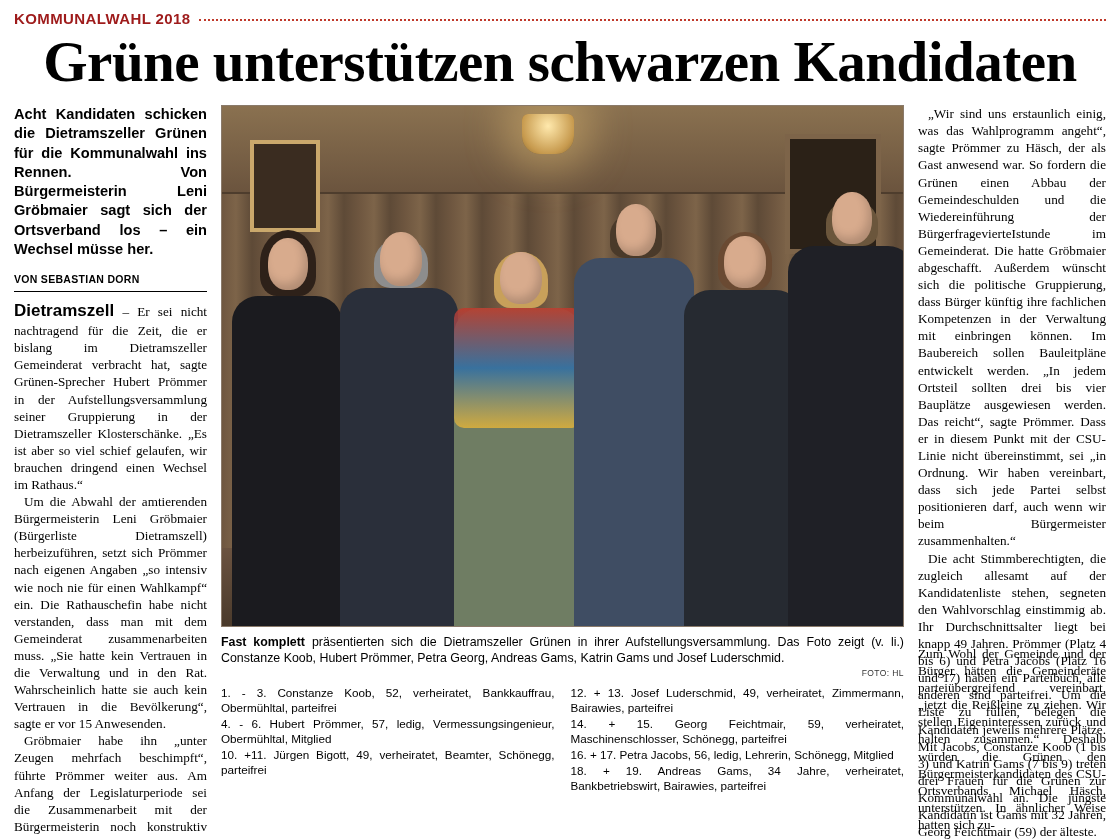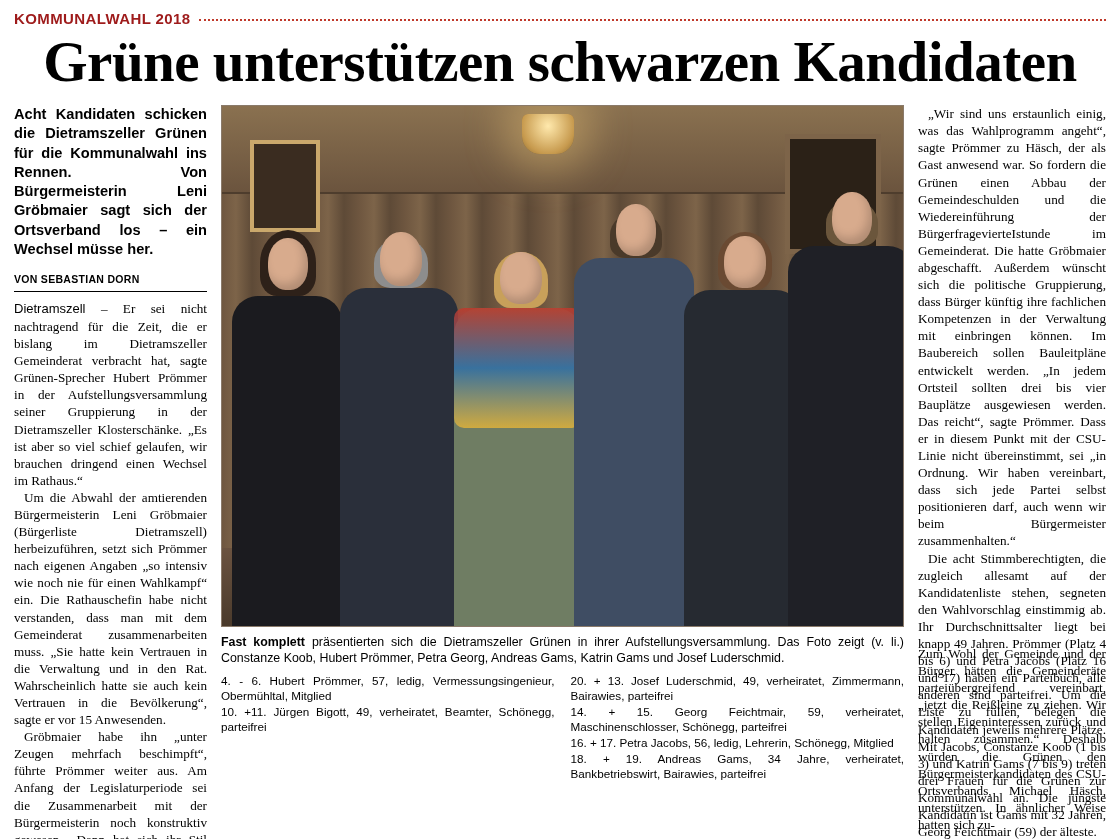--- a/index.html
+++ b/index.html
@@ -70,22 +70,22 @@
     font-size:13.2px;
     line-height:1.295;
     text-align:justify;
     hyphens:auto;
     margin-top:8px;
   }
   .body-text p { margin:0; text-indent:10px; }
   .body-text p.first { text-indent:0; }
   .body-text .place {
     font-family:"Liberation Sans", sans-serif;
-    font-weight:normal;
-    font-size:13px;
+    font-weight:bold;
+    font-size:17px;
   }
 
   
   .photo-wrap { position:relative; }
   .photo {
     width:100%;
     height:522px;
     position:relative;
     overflow:hidden;
     background:#5a4434;
@@ -257,29 +257,31 @@
           <div class="person" style="left:566px; width:126px; height:440px;">
             <div class="p-body" style="width:126px;height:380px;background:#1f2026;"></div>
             <div class="p-hair" style="left:38px;bottom:380px;width:52px;height:46px;background:#6b563c;"></div>
             <div class="p-head" style="left:44px;bottom:382px;width:40px;height:52px;"></div>
           </div>
         </div>
 
         <div class="caption">
           <b>Fast komplett</b><span> präsentierten sich die Dietramszeller Grünen in ihrer Aufstellungsversammlung. Das Foto zeigt (v. li.) Constanze Koob, Hubert Prömmer, Petra Georg, Andreas Gams, Katrin Gams und Josef Luderschmid.</span>
         </div>
+        <div class="credit">FOTO: HL</div>
       </div>
 
       <div class="list-cols">
         <div>
+          <p class="entry">1. - 3. Constanze Koob, 52, verheiratet, Bankkauffrau, Obermühltal, parteifrei</p>
           <p class="entry">4. - 6. Hubert Prömmer, 57, ledig, Vermessungsingenieur, Obermühltal, Mitglied</p>
           <p class="entry">10. +11. Jürgen Bigott, 49, verheiratet, Beamter, Schönegg, parteifrei</p>
         </div>
         <div>
-          <p class="entry">20. + 13. Josef Luderschmid, 49, verheiratet, Zimmermann, Bairawies, parteifrei</p>
+          <p class="entry">12. + 13. Josef Luderschmid, 49, verheiratet, Zimmermann, Bairawies, parteifrei</p>
           <p class="entry">14. + 15. Georg Feichtmair, 59, verheiratet, Maschinenschlosser, Schönegg, parteifrei</p>
           <p class="entry">16. + 17. Petra Jacobs, 56, ledig, Lehrerin, Schönegg, Mitglied</p>
           <p class="entry">18. + 19. Andreas Gams, 34 Jahre, verheiratet, Bankbetriebswirt, Bairawies, parteifrei</p>
         </div>
       </div>
     </div>
 
     <div>
       <div class="right-text">
         <p>„Wir sind uns erstaunlich einig, was das Wahlprogramm angeht“, sagte Prömmer zu Häsch, der als Gast anwesend war. So fordern die Grünen einen Abbau der Gemeindeschulden und die Wiedereinführung der BürgerfragevierteIstunde im Gemeinderat. Die hatte Gröbmaier abgeschafft.      Außerdem wünscht sich die politische Gruppierung, dass Bürger künftig ihre fachlichen Kompetenzen in der Verwaltung mit einbringen können. Im Baubereich sollen Bauleitpläne entwickelt werden. „In jedem Ortsteil sollten drei bis vier Bauplätze ausgewiesen werden. Das reicht“, sagte Prömmer. Dass er in diesem Punkt mit der CSU-Linie nicht übereinstimmt, sei „in Ordnung. Wir haben vereinbart, dass sich jede Partei selbst positionieren darf, auch wenn wir beim Bürgermeister zusammenhalten.“</p>

